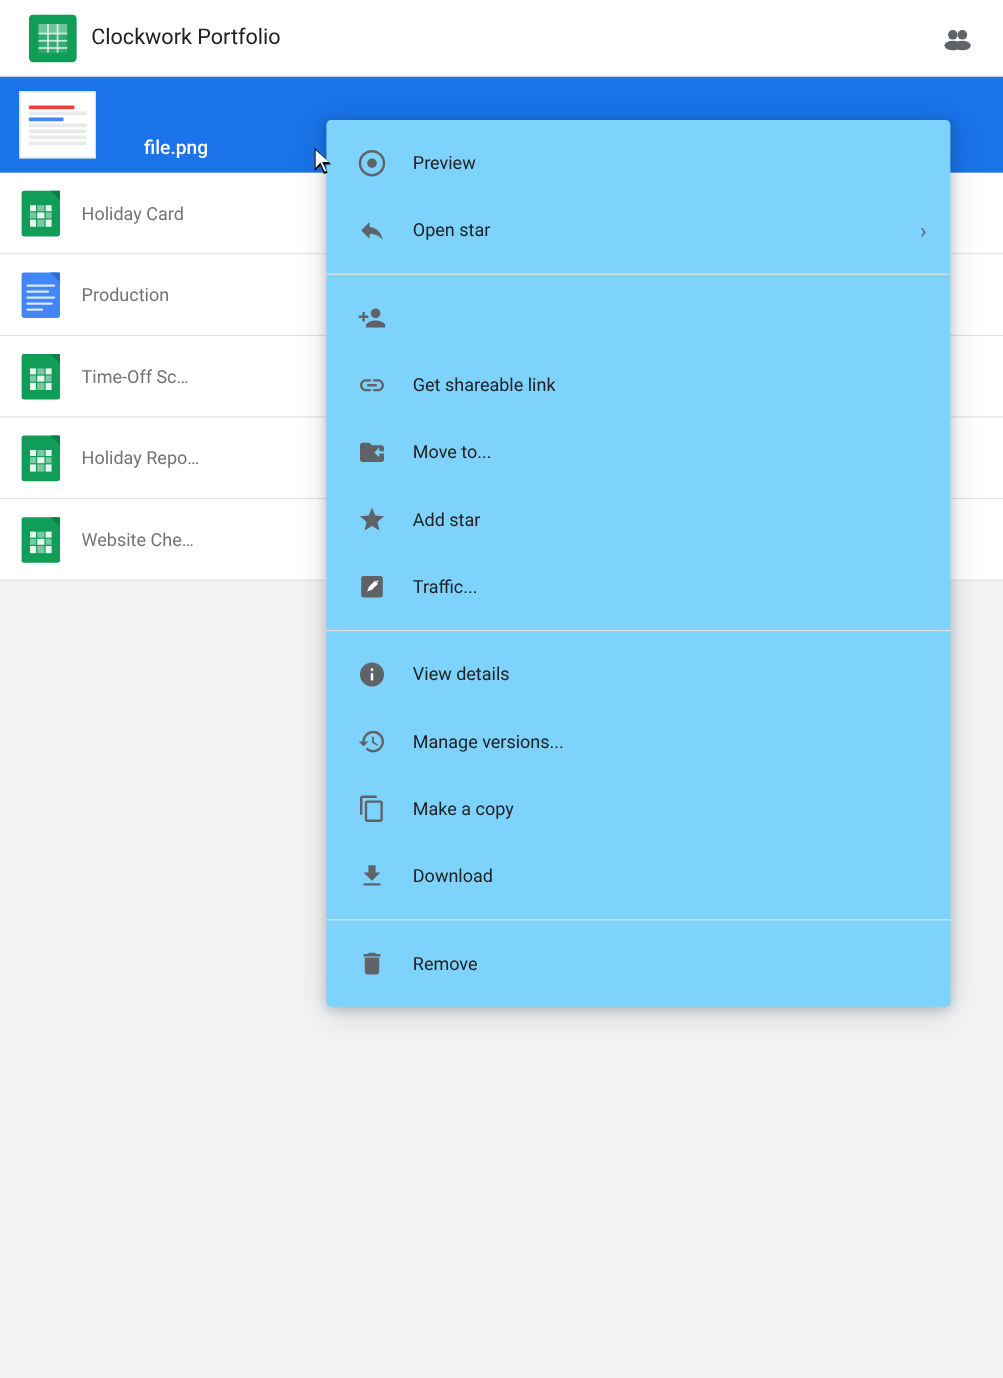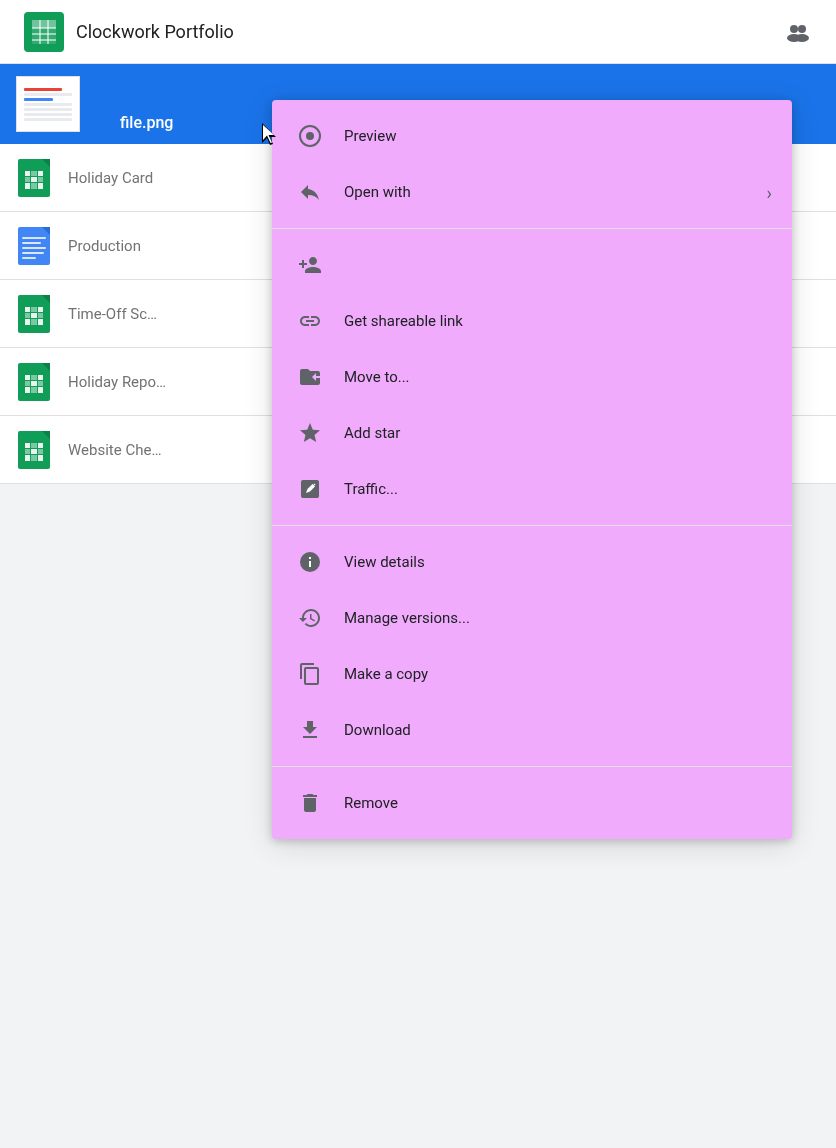--- a/index.html
+++ b/index.html
@@ -169,21 +169,21 @@
       margin: 1.5px 0;
       border-radius: 1px;
     }
 
     
     .context-menu {
       position: absolute;
       top: 100px;
       left: 272px;
       width: 520px;
-      background: #f0abfc;
+      background: #7dd3fc;
       border-radius: 4px;
       box-shadow: 0 2px 10px rgba(0,0,0,0.2), 0 6px 30px rgba(0,0,0,0.12);
       z-index: 100;
       padding: 8px 0;
     }
 
     .menu-item {
       display: flex;
       align-items: center;
       padding: 10px 20px;
@@ -378,21 +378,21 @@
     </div>
     <span class="menu-label">Preview</span>
   </div>
 
   <div class="menu-item">
     <div class="menu-icon">
       <svg width="24" height="24" viewBox="0 0 24 24" fill="#5f6368">
       <path d="M10 9V5l-7 7 7 7v-4.1c5 0 8.5 1.6 11 5.1-1-5-4-10-11-11z" fill="#5f6368"></path>
     </svg>
     </div>
-    <span class="menu-label">Open with</span>
+    <span class="menu-label">Open star</span>
     <span class="menu-arrow">›</span>
   </div>
 
   <div class="menu-divider"></div>
 
   <div class="menu-item">
     <div class="menu-icon">
       <svg width="24" height="24" viewBox="0 0 24 24" fill="#5f6368">
       <path d="M15 12c2.21 0 4-1.79 4-4s-1.79-4-4-4-4 1.79-4 4 1.79 4 4 4zm-9-2V7H4v3H1v2h3v3h2v-3h3v-2H6zm9 4c-2.67 0-8 1.34-8 4v2h16v-2c0-2.66-5.33-4-8-4z" fill="#5f6368"></path>
     </svg>

